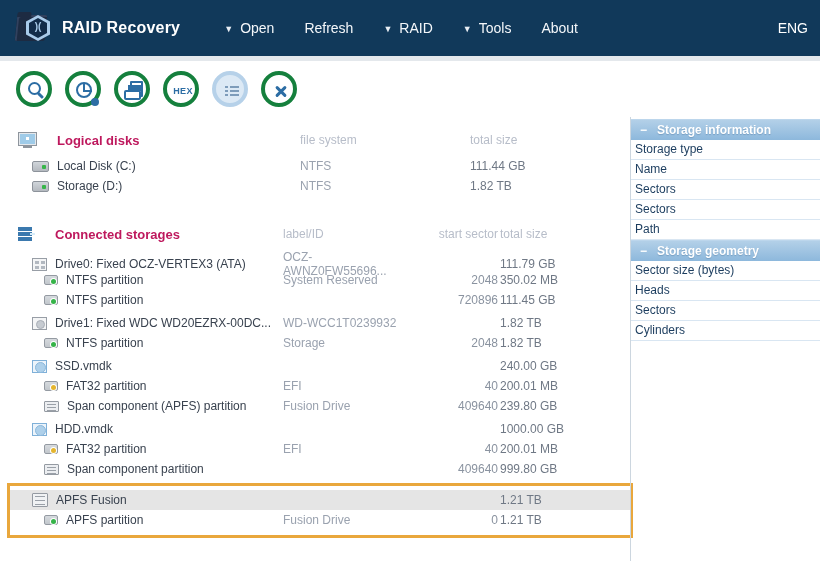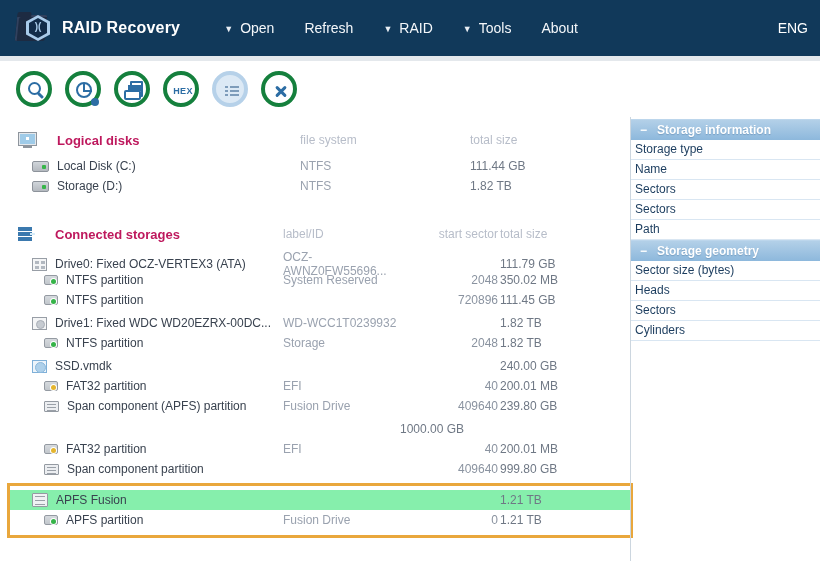--- a/index.html
+++ b/index.html
@@ -74,21 +74,21 @@
   .cell-size { padding-right:28px; }
   .cell-start { text-align:right; padding-right:2px; }
   .row { height:20px; font-size:12px; cursor:default; }
   .row.gap { margin-top:3px; }
   .name-cell { display:flex; align-items:center; gap:8px; overflow:hidden; white-space:nowrap; }
   .lvl0 { padding-left:8px; } .lvl1 { padding-left:22px; } .lvl2 { padding-left:34px; }
   .name-text { color:#39424f; }
   .label-text { color:#9aa2af; }
   .num-text { color:#8a93a0; }
   .size-text { color:#6f7885; }
-  .hl-row { background:#86efac; }
+  .hl-row { background:#e5e5e5; }
   .selection-box { border:3px solid #e9a73c; margin:4px -3px 0 -3px; padding:1px 0 5px 0; background:#fff; }
 
   
   .i { position:relative; display:inline-block; flex:none; }
   .icon-monitor { width:19px; height:14px; border:1px solid #8e959d; background:#9fcbe8;
     box-shadow:inset 0 0 0 1px #e4e8ec; margin-bottom:3px; }
   .icon-monitor::before { content:""; position:absolute; left:7px; top:4px; width:3px; height:3px; background:#fff; }
   .icon-monitor::after { content:""; position:absolute; left:4px; bottom:-3px; width:9px; height:2px; background:#8e959d; }
   .icon-stack { width:17px; height:14px; }
   .icon-stack::before { content:""; position:absolute; left:0; top:0; width:14px; height:14px;
@@ -292,20 +292,24 @@
           <div class="row grid-connected">
             <div class="name-cell lvl2">
               <span class="i icon-span"></span>
               <span class="name-text">Span component (APFS) partition</span>
             </div>
             <div class="label-text">Fusion Drive</div>
             <div class="cell-start num-text">409640</div>
             <div class="cell-size size-text">239.80 GB</div>
           </div>
           <div class="row grid-connected gap">
+            <div class="name-cell lvl1">
+              <span class="i icon-vmdk"></span>
+              <span class="name-text">HDD.vmdk</span>
+            </div>
             <div class="label-text"></div>
             <div class="cell-start num-text"></div>
             <div class="cell-size size-text">1000.00 GB</div>
           </div>
           <div class="row grid-connected">
             <div class="name-cell lvl2">
               <span class="i icon-part yellow"></span>
               <span class="name-text">FAT32 partition</span>
             </div>
             <div class="label-text">EFI</div>

